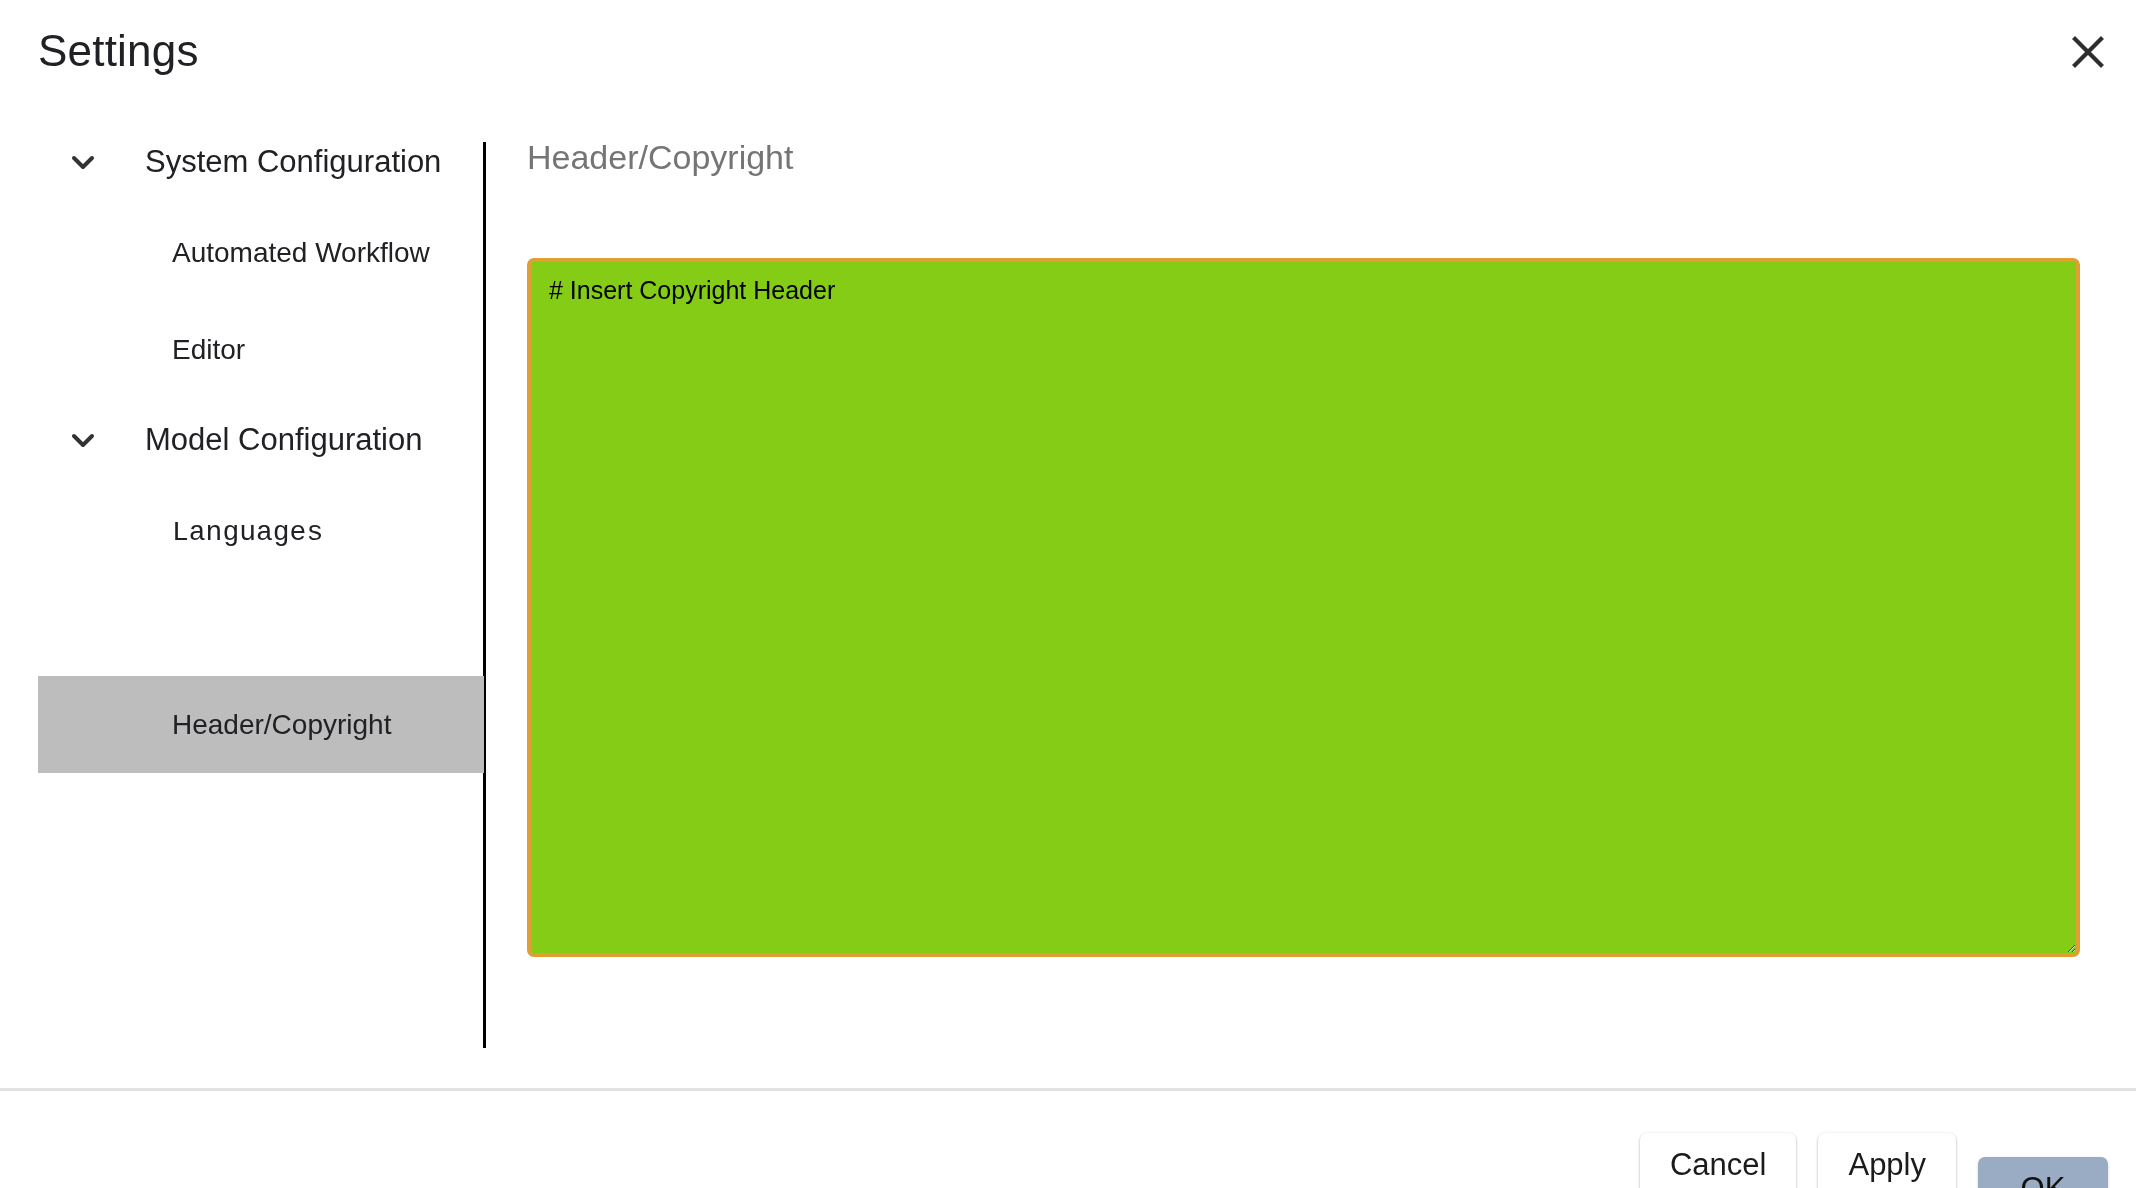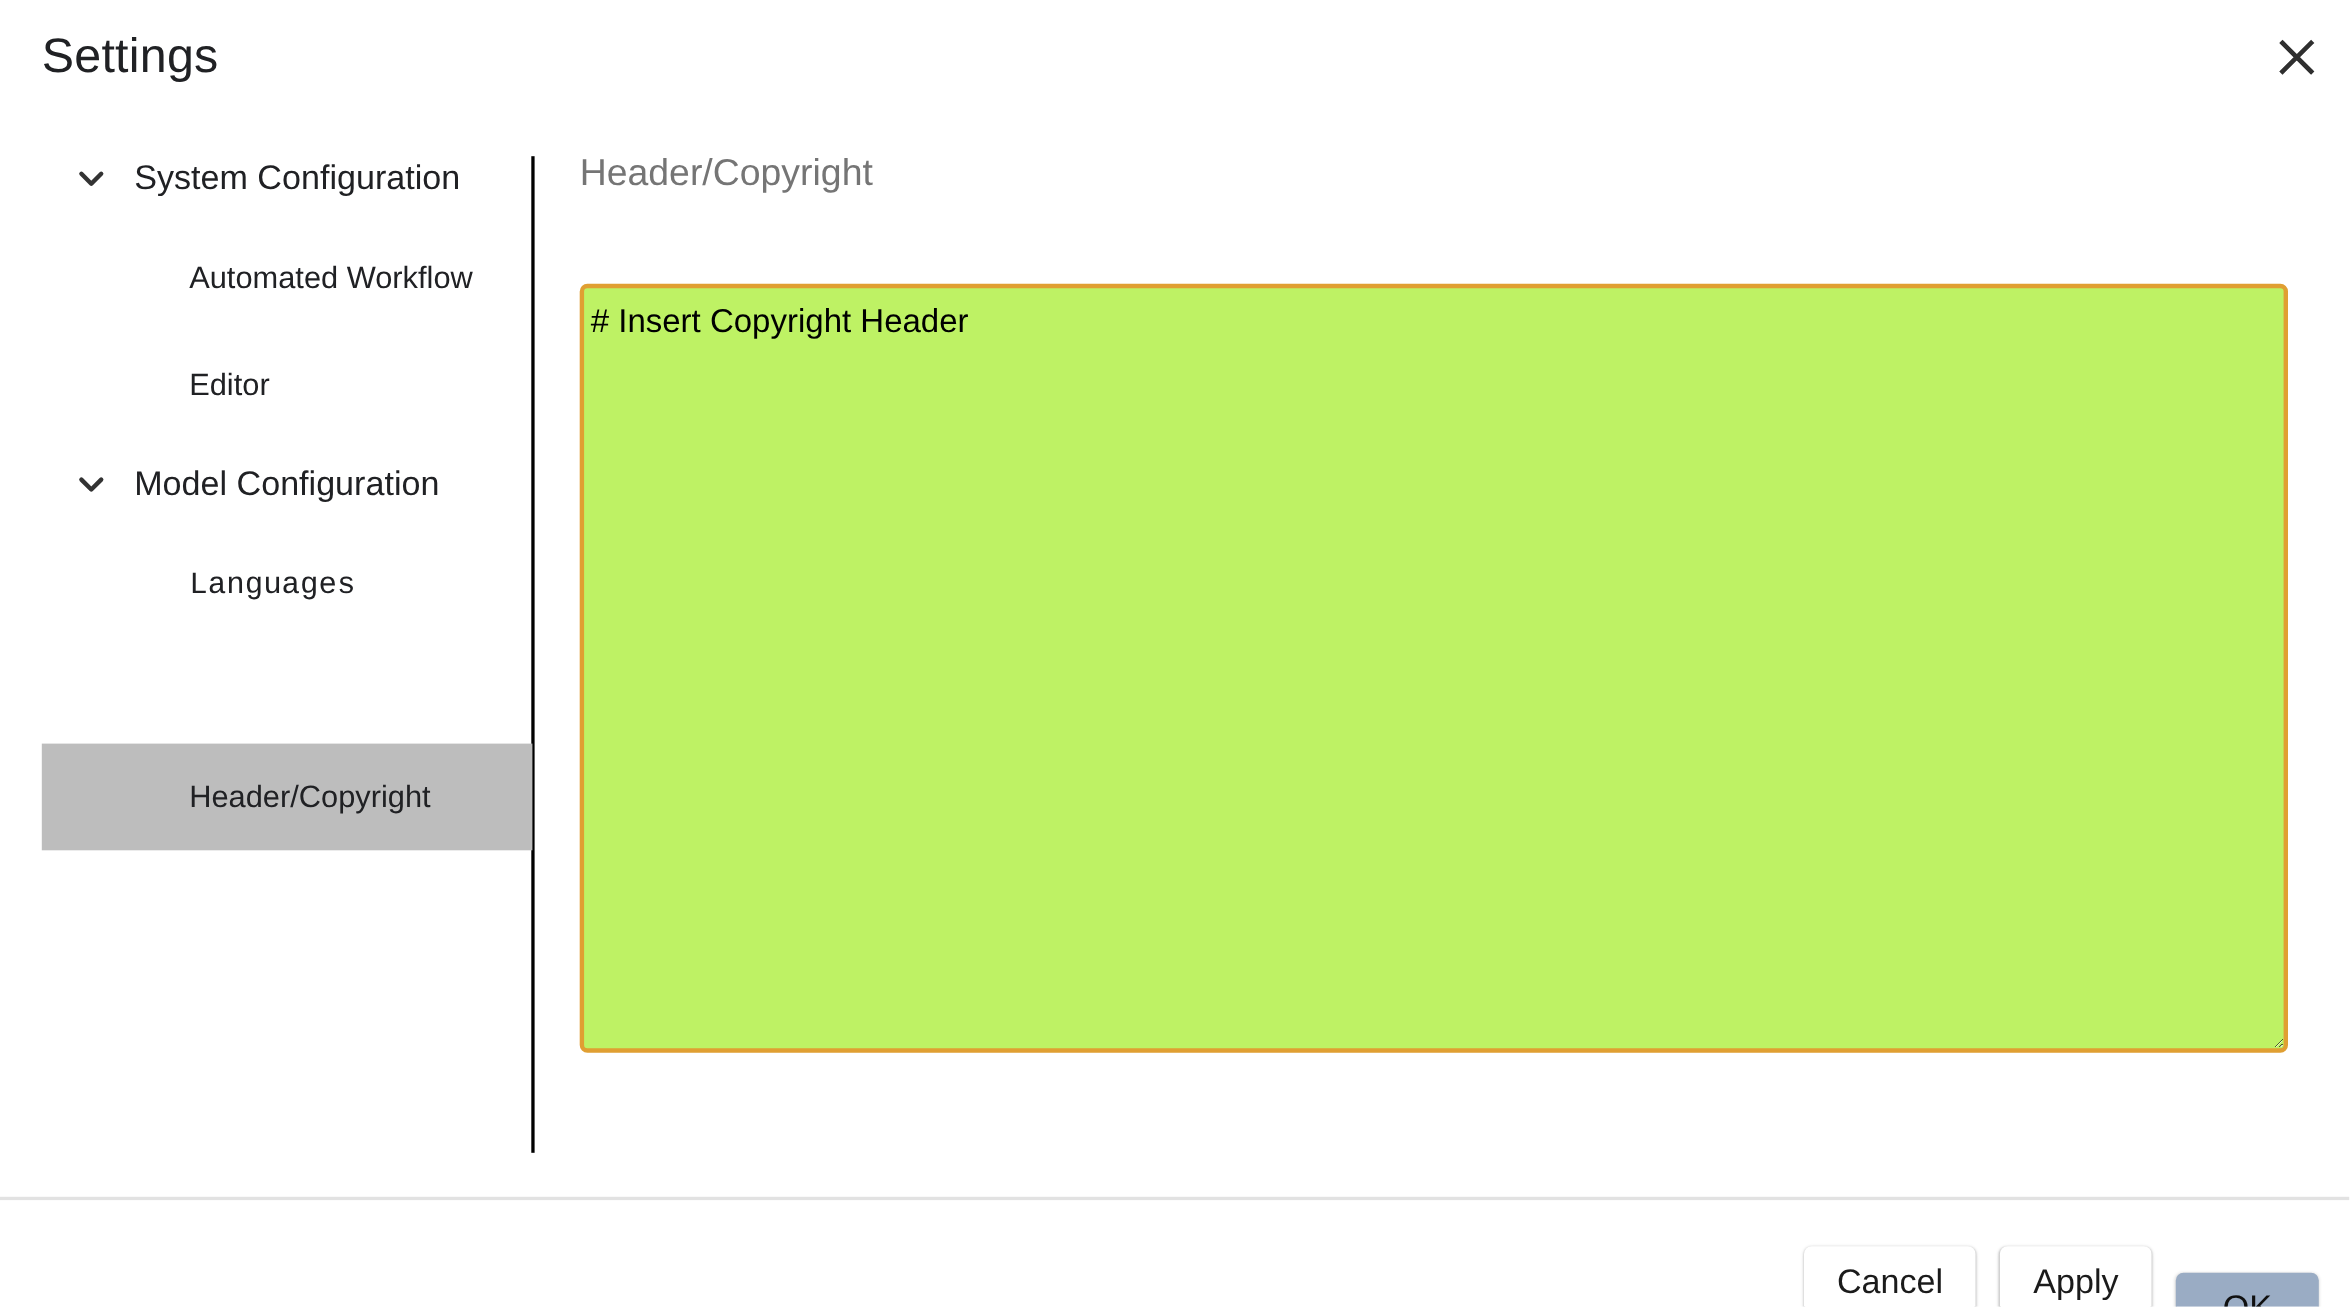--- a/index.html
+++ b/index.html
@@ -83,20 +83,21 @@
   }
   .nav-group {
     position: absolute;
     left: 38px;
     width: 446px;
     height: 84px;
     display: flex;
     align-items: center;
     cursor: pointer;
     box-sizing: border-box;
+    gap: 23px;
   }
   .nav-group .chevron {
     width: 46px;
     display: flex;
     align-items: center;
     justify-content: center;
     margin-left: 22px;
     flex: none;
   }
   .nav-group .chevron svg { display: block; }
@@ -145,26 +146,26 @@
   }
   #header-textarea {
     position: absolute;
     left: 44px;
     top: 138px;
     width: 1553px;
     height: 699px;
     box-sizing: border-box;
     border: 4px solid #e09f32;
     border-radius: 7px;
-    background: #bef264;
+    background: #84cc16;
     color: #000000;
     font-family: "Liberation Sans", sans-serif;
-    font-size: 30px;
+    font-size: 25px;
     line-height: 1.28;
-    padding: 12px 6px;
+    padding: 12px 18px;
     resize: both;
     outline: none;
     overflow: auto;
     display: block;
   }
   #header-textarea::placeholder { color: #9e9e9e; }
 
   
   #footer-divider {
     position: absolute;

